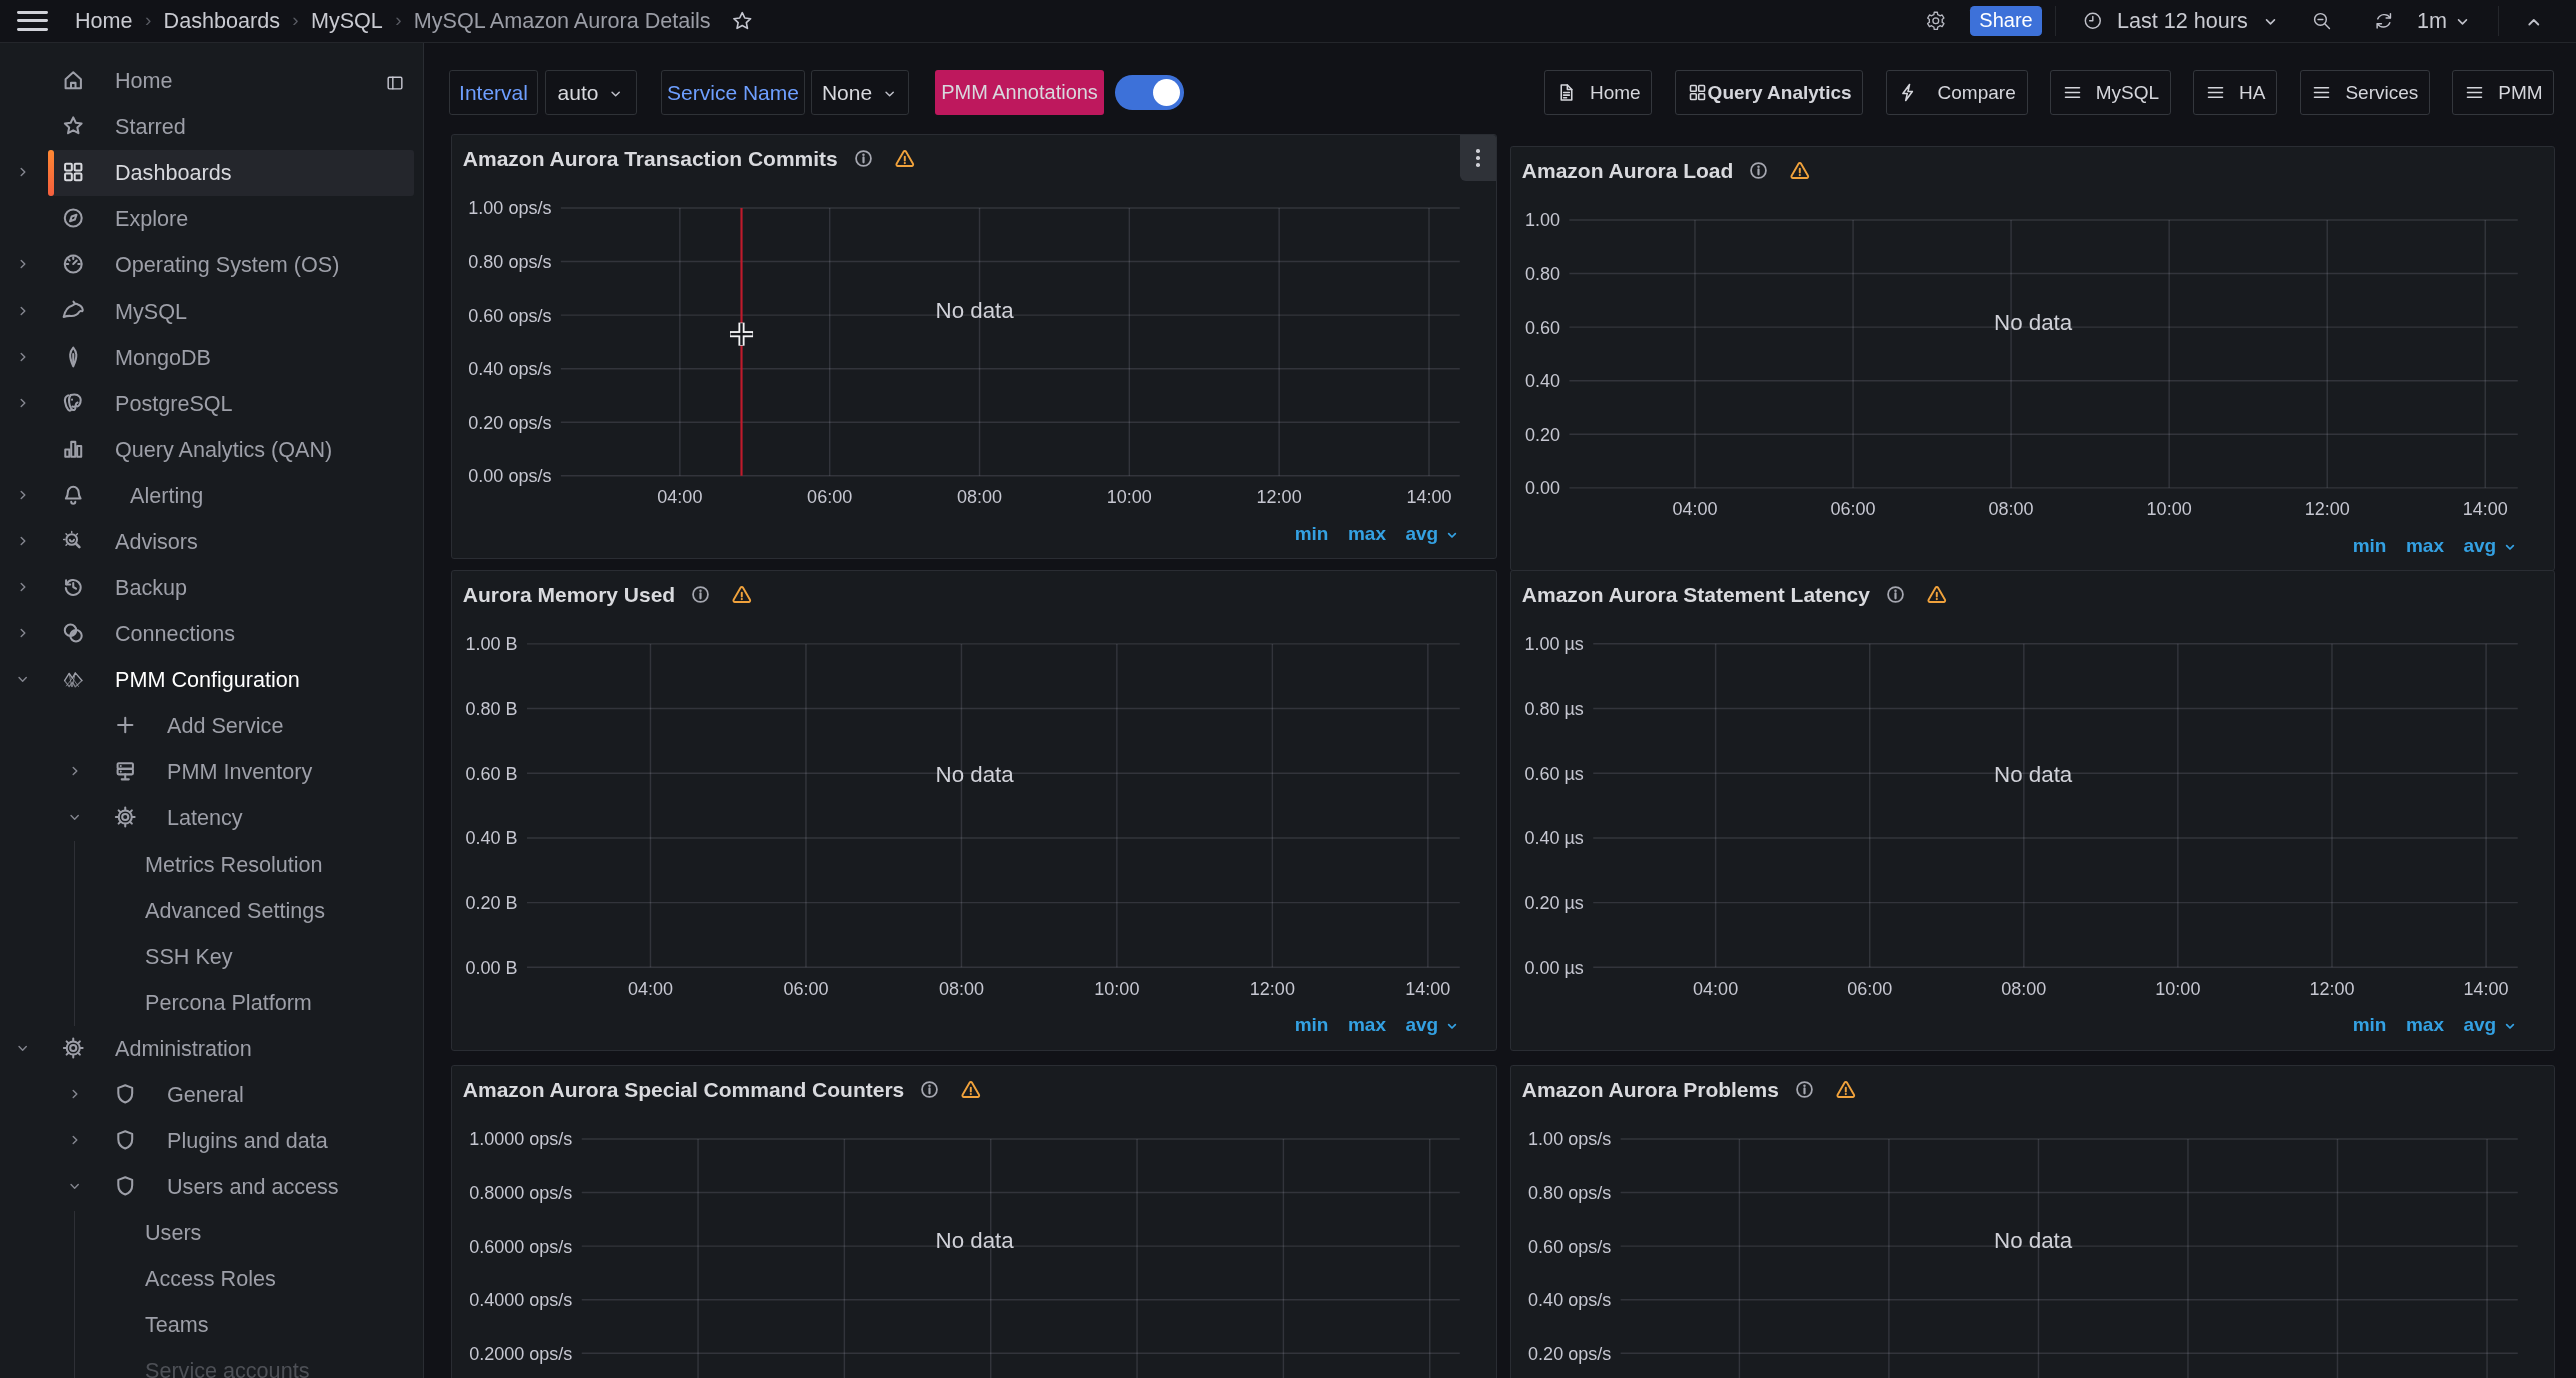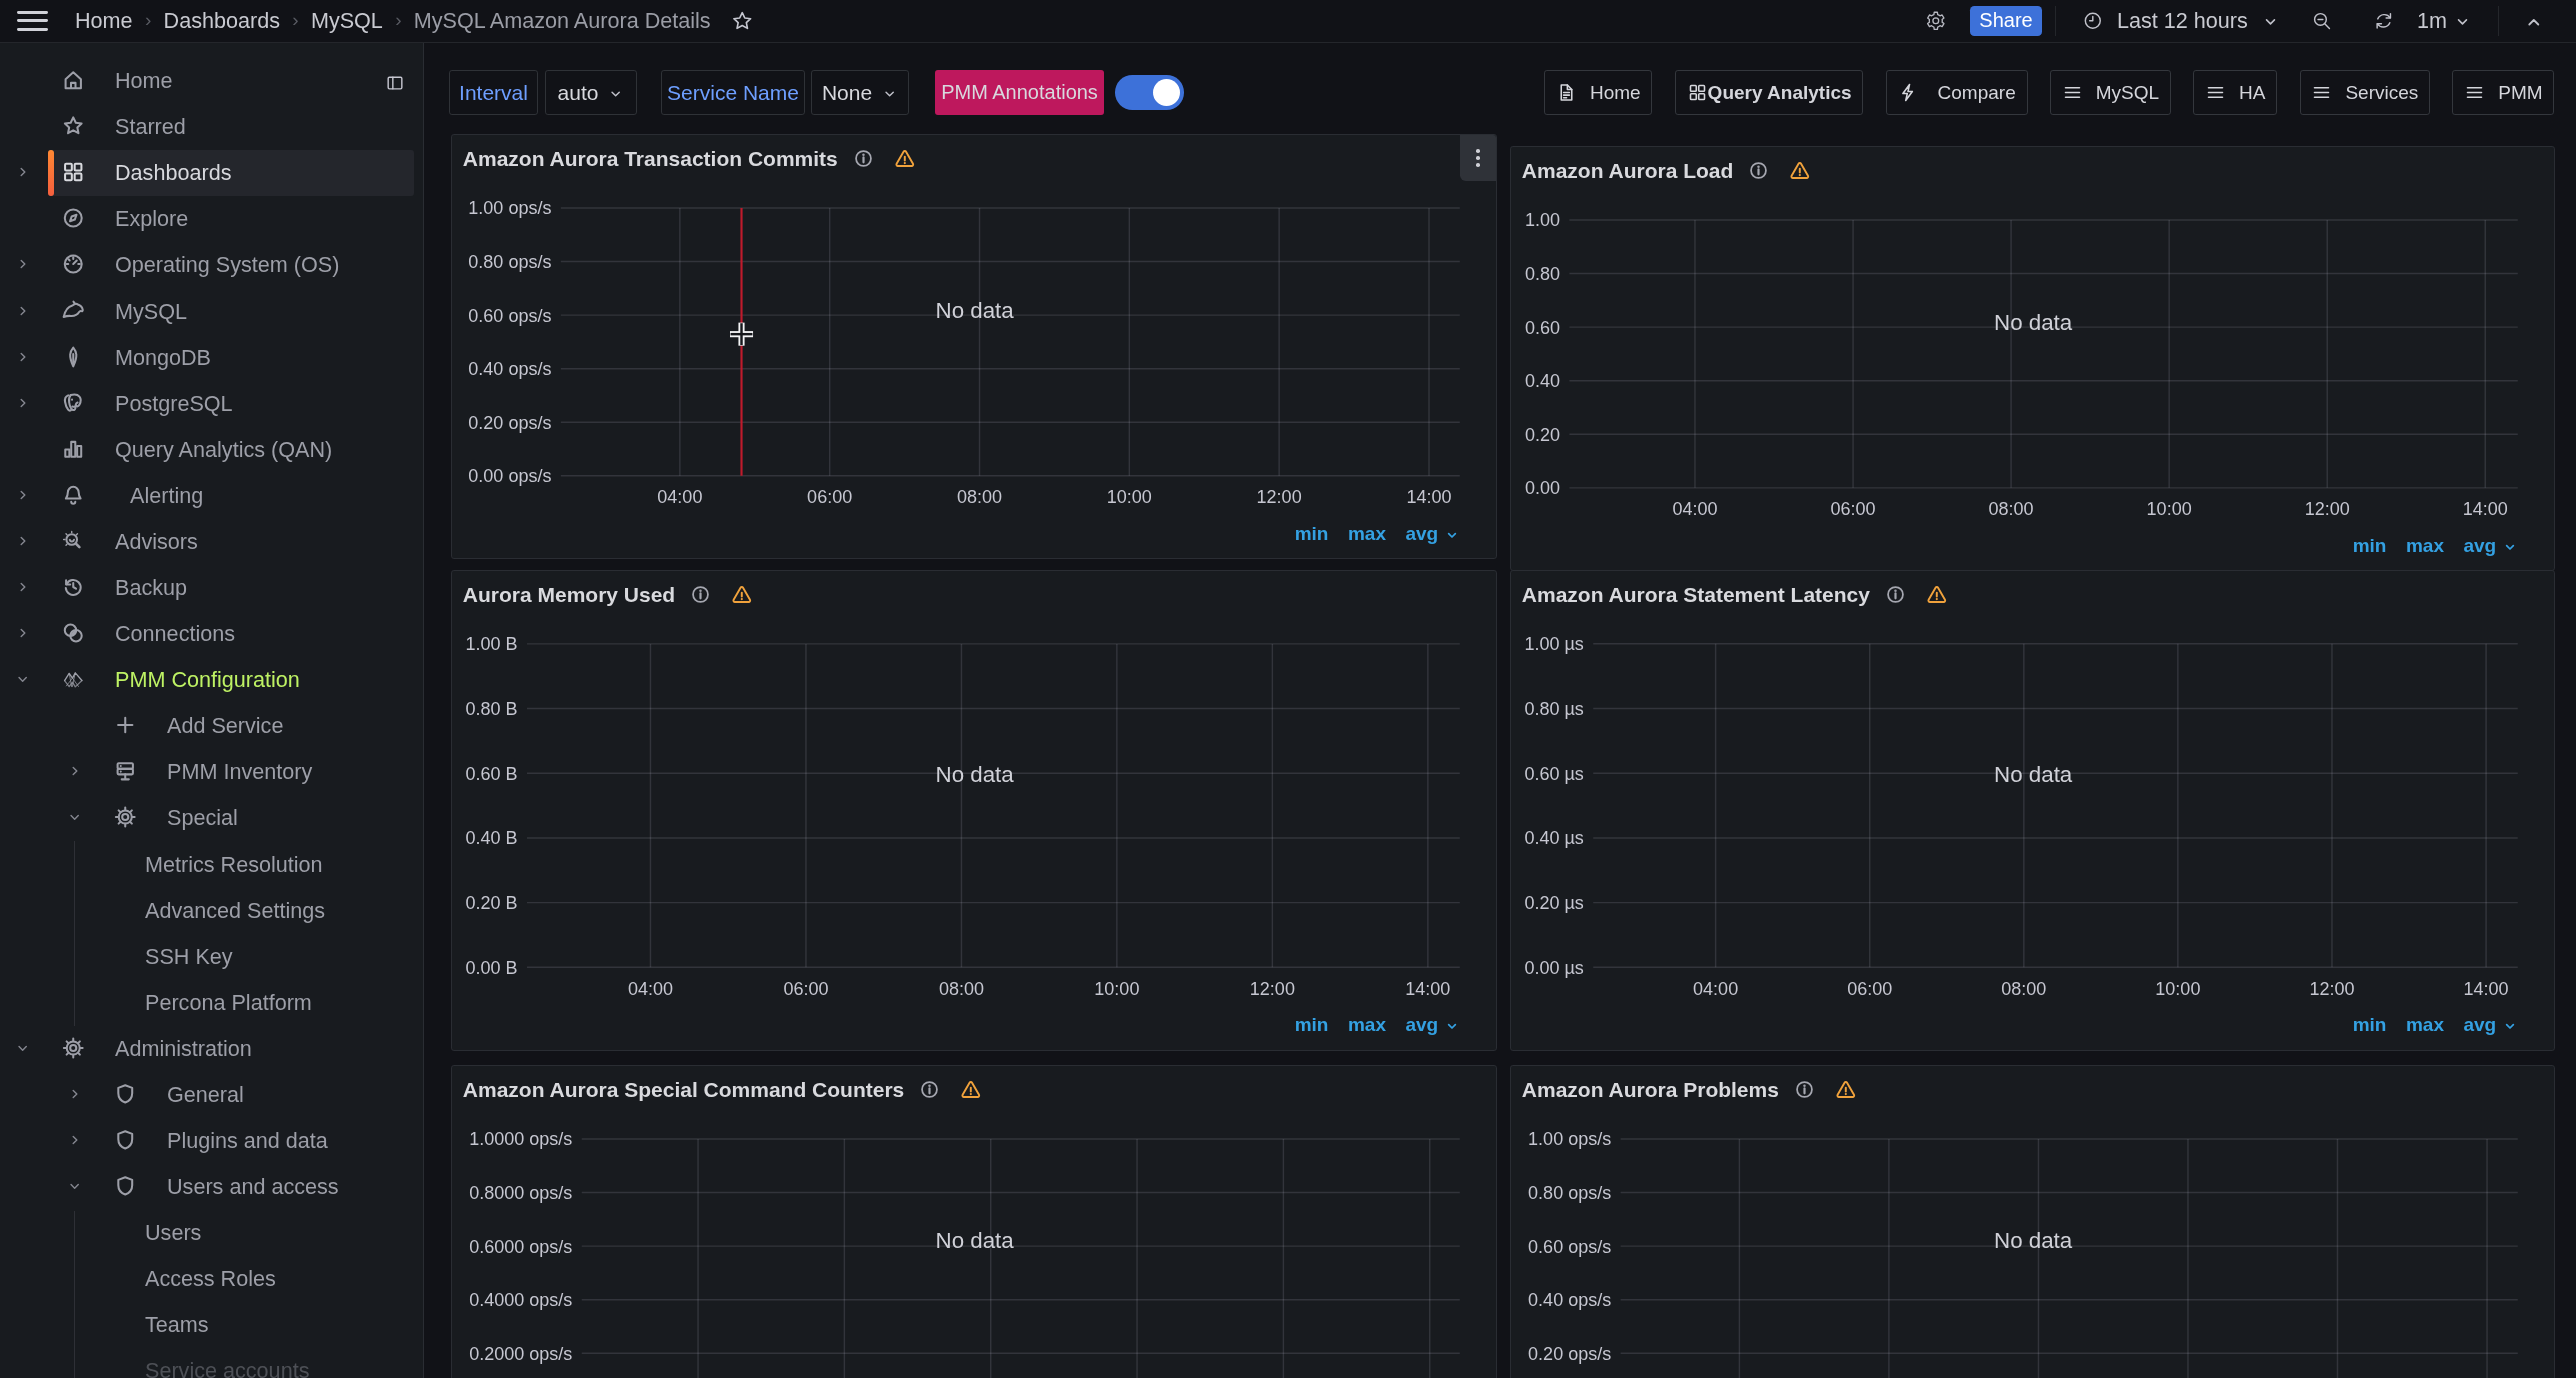--- a/index.html
+++ b/index.html
@@ -189,21 +189,21 @@
     </div>
     <div style="position:absolute;left:0;top:614px;width:423px;height:46px;opacity:1.0">
       <div style="position:absolute;left:14.4px;top:50%;transform:translateY(-50%)"><svg width="17.3" height="17.3" viewBox="0 0 24 24" fill="none" stroke="#83858e" stroke-width="2.0" stroke-linecap="round" stroke-linejoin="round" style="flex:none;">
           <path d="M7 10l5 5 5-5"></path>
         </svg></div>
       <div style="position:absolute;left:61px;top:50%;transform:translateY(-50%)"><svg width="24.5" height="24.5" viewBox="0 0 24 24" fill="none" stroke="#9d9fa8" stroke-width="2.0" stroke-linecap="round" stroke-linejoin="round" style="flex:none;">
           <path d="M3.5 13.5L8 6.5l3.2 4.6L14 6l6.5 7.5" stroke-width="1.3"></path>
           <path d="M3.5 13.5l4.5 6 3.2-4.4 2.8 4.6 6.5-6.2" stroke-width="1.3" opacity="0.75"></path>
           <path d="M8 6.5l2.5 13M14 6l-3 13.5M11.2 11.1l5.9 8.2M11.2 11.2l-6 7.6" stroke-width="0.9" opacity="0.8"></path>
         </svg></div>
-      <div style="position:absolute;left:115px;top:50%;transform:translateY(-50%);font-size:21.6px;color:#bef264;white-space:nowrap">PMM Configuration</div>
+      <div style="position:absolute;left:115px;top:50%;transform:translateY(-50%);font-size:21.6px;color:#ffffff;white-space:nowrap">PMM Configuration</div>
     </div>
     <div style="position:absolute;left:0;top:660px;width:423px;height:46px;opacity:1.0">
       <div style="position:absolute;left:113px;top:50%;transform:translateY(-50%)"><svg width="24.5" height="24.5" viewBox="0 0 24 24" fill="none" stroke="#9d9fa8" stroke-width="2.0" stroke-linecap="round" stroke-linejoin="round" style="flex:none;">
           <path d="M12 5v14M5 12h14"></path>
         </svg></div>
       <div style="position:absolute;left:167px;top:50%;transform:translateY(-50%);font-size:21.6px;color:#9d9fa8;white-space:nowrap">Add Service</div>
     </div>
     <div style="position:absolute;left:0;top:706px;width:423px;height:46px;opacity:1.0">
       <div style="position:absolute;left:66px;top:50%;transform:translateY(-50%)"><svg width="17.3" height="17.3" viewBox="0 0 24 24" fill="none" stroke="#83858e" stroke-width="2.0" stroke-linecap="round" stroke-linejoin="round" style="flex:none;">
           <path d="M10 7l5 5-5 5"></path>
@@ -217,21 +217,21 @@
     </div>
     <div style="position:absolute;left:0;top:752px;width:423px;height:46px;opacity:1.0">
       <div style="position:absolute;left:66px;top:50%;transform:translateY(-50%)"><svg width="17.3" height="17.3" viewBox="0 0 24 24" fill="none" stroke="#83858e" stroke-width="2.0" stroke-linecap="round" stroke-linejoin="round" style="flex:none;">
           <path d="M7 10l5 5 5-5"></path>
         </svg></div>
       <div style="position:absolute;left:113px;top:50%;transform:translateY(-50%)"><svg width="24.5" height="24.5" viewBox="0 0 24 24" fill="none" stroke="#9d9fa8" stroke-width="2.0" stroke-linecap="round" stroke-linejoin="round" style="flex:none;">
           <circle cx="12" cy="12" r="3.0"></circle>
           <circle cx="12" cy="12" r="6.4"></circle>
           <path d="M12 2.8v2.6M12 18.6v2.6M2.8 12h2.6M18.6 12h2.6M5.5 5.5l1.8 1.8M16.7 16.7l1.8 1.8M18.5 5.5l-1.8 1.8M7.3 16.7l-1.8 1.8"></path>
         </svg></div>
-      <div style="position:absolute;left:167px;top:50%;transform:translateY(-50%);font-size:21.6px;color:#9d9fa8;white-space:nowrap">Special</div>
+      <div style="position:absolute;left:167px;top:50%;transform:translateY(-50%);font-size:21.6px;color:#9d9fa8;white-space:nowrap">Latency</div>
     </div>
     <div style="position:absolute;left:0;top:799px;width:423px;height:46px;opacity:1.0">
       <div style="position:absolute;left:145px;top:50%;transform:translateY(-50%);font-size:21.6px;color:#9d9fa8;white-space:nowrap">Metrics Resolution</div>
     </div>
     <div style="position:absolute;left:0;top:845px;width:423px;height:46px;opacity:1.0">
       <div style="position:absolute;left:145px;top:50%;transform:translateY(-50%);font-size:21.6px;color:#9d9fa8;white-space:nowrap">Advanced Settings</div>
     </div>
     <div style="position:absolute;left:0;top:891px;width:423px;height:46px;opacity:1.0">
       <div style="position:absolute;left:145px;top:50%;transform:translateY(-50%);font-size:21.6px;color:#9d9fa8;white-space:nowrap">SSH Key</div>
     </div>

